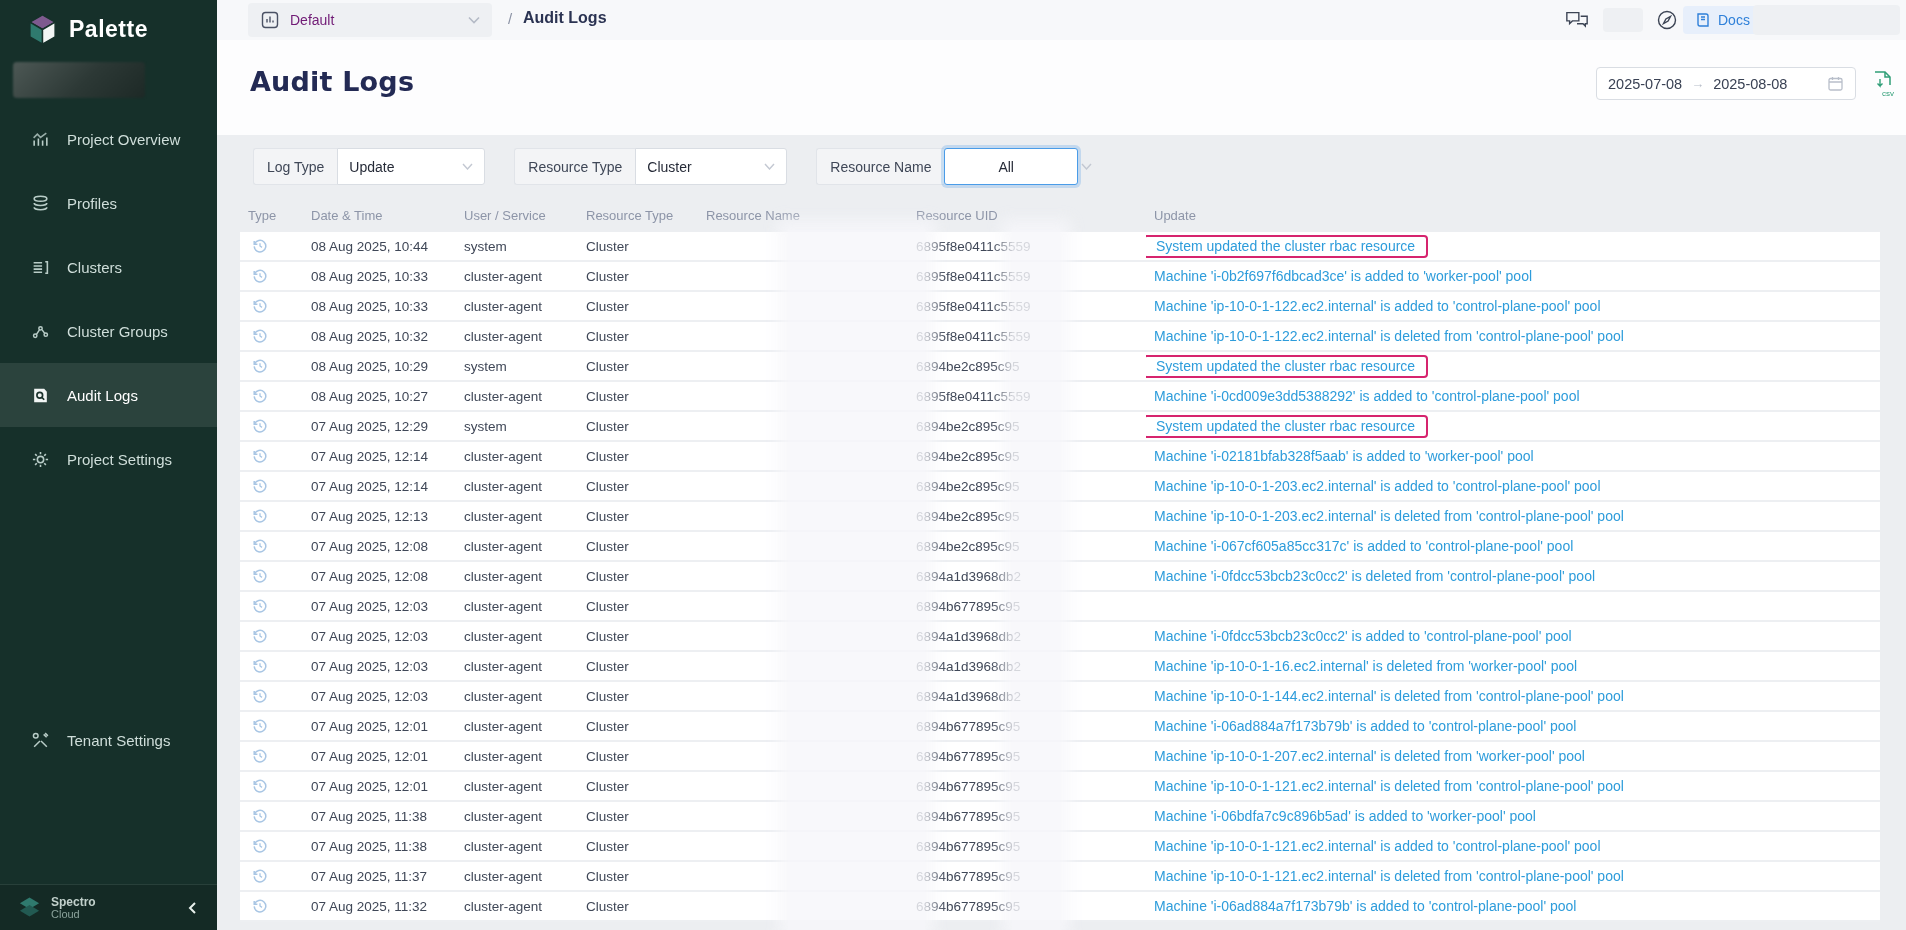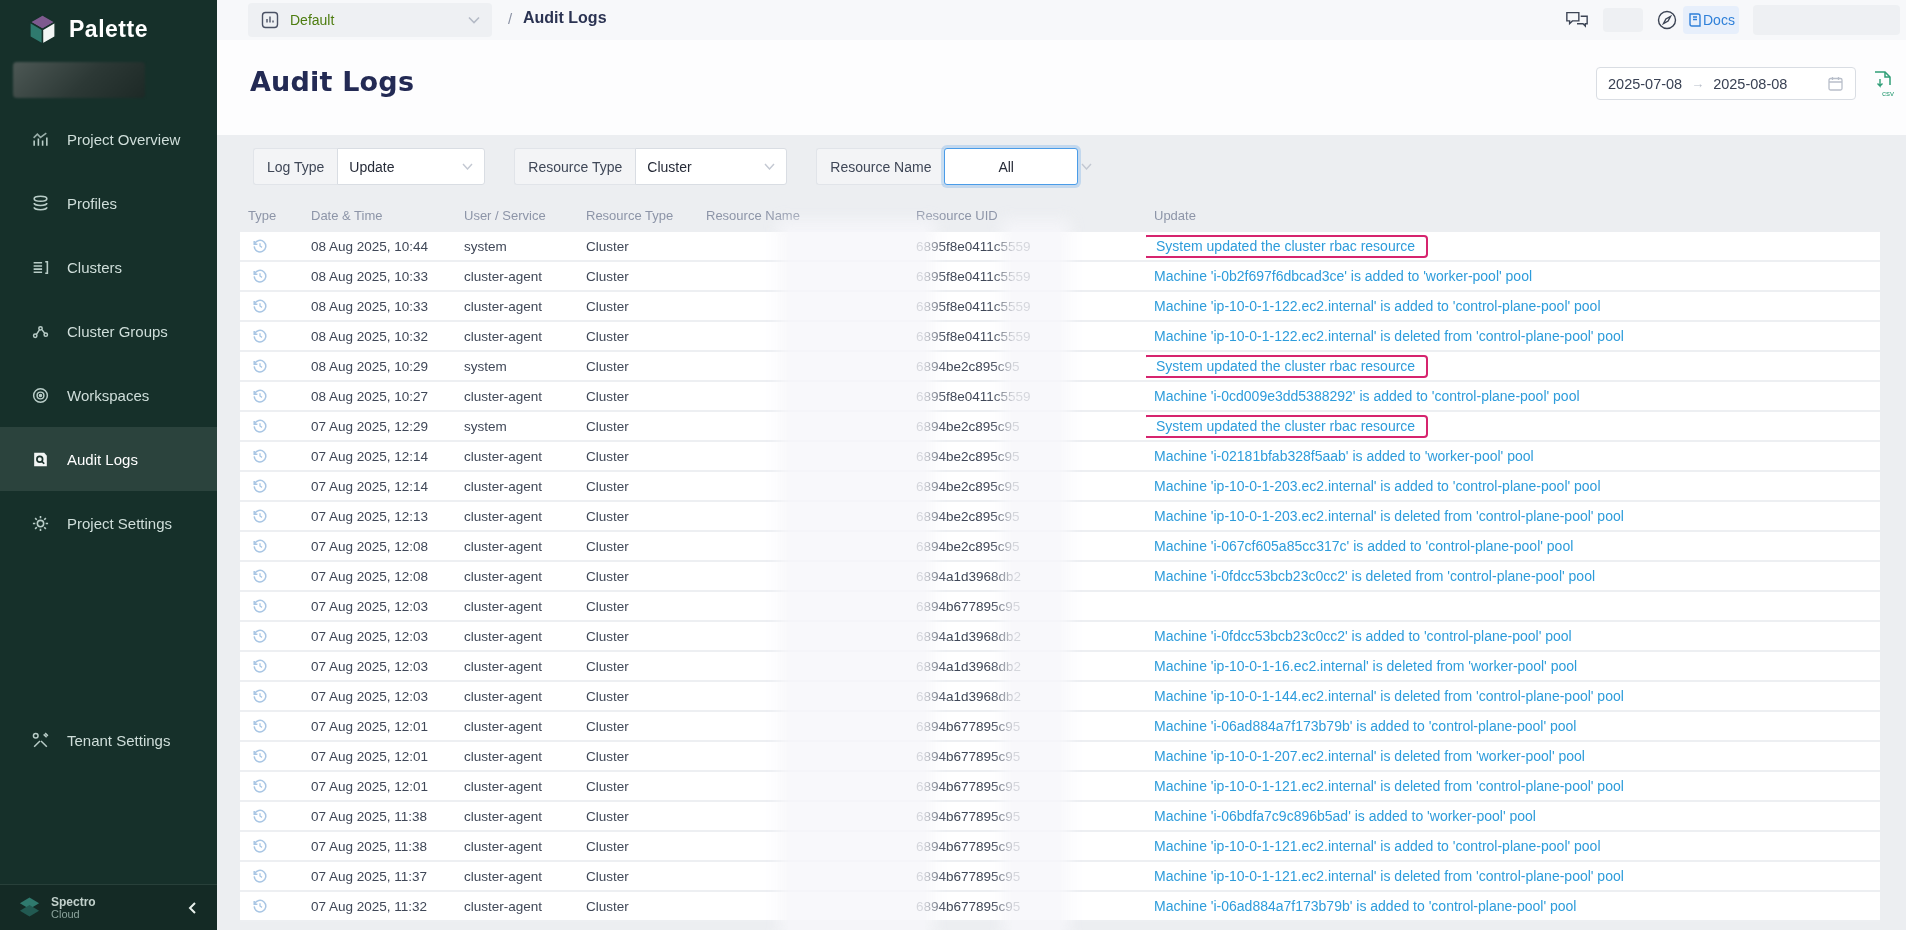--- a/index.html
+++ b/index.html
@@ -30,29 +30,29 @@
   .sf-text { margin-left:10px; line-height:12px; }
   .sf-text .l1 { font-size:12px; font-weight:700; color:#c2d1cc; }
   .sf-text .l2 { font-size:11px; color:#8ba29b; }
   .collapse { margin-left:auto; color:#e8f0ec; cursor:pointer; display:flex; }
 
   
   .main { position:absolute; left:217px; top:0; right:0; bottom:0; background:#ecEEF1; }
   .topbar { position:absolute; left:0; top:0; right:0; height:40px; background:#f7f8fa; }
   .proj-select { position:absolute; left:31px; top:3px; width:244px; height:34px; background:#eef0f3;
     border-radius:4px; display:flex; align-items:center; padding:0 12px; gap:10px; cursor:pointer; }
-  .proj-select .lbl { font-size:14px; color:#4d7c0f; }
+  .proj-select .lbl { font-size:14px; color:#701a75; }
   .proj-select .chev { margin-left:auto; color:#b4bac6; }
   .crumb-sep { position:absolute; left:291px; top:10px; font-size:15px; color:#8b92a4; }
   .crumb-cur { position:absolute; left:306px; top:9px; font-size:16px; font-weight:700; color:#2b3352; }
   .tb-icon { position:absolute; top:8px; width:24px; height:24px; color:#3c4454; cursor:pointer;
     display:flex; align-items:center; justify-content:center; }
   .chip { position:absolute; background:#eef0f3; border-radius:4px; }
-  .docs-btn { position:absolute; left:1466px; top:6px; height:28px; padding:0 4px; background:#e7effb;
-    border-radius:4px; color:#2f80d9; font-size:14px; display:flex; align-items:center; cursor:pointer; }
+  .docs-btn { position:absolute; left:1466px; top:6px; height:28px; padding:0 12px; background:#e7effb;
+    border-radius:4px; color:#2f80d9; font-size:14px; display:flex; align-items:center; gap:7px; cursor:pointer; }
 
   .page-head { position:absolute; left:0; top:40px; right:0; height:95px; background:#fdfdfe; }
   .page-title { position:absolute; left:33px; top:26px; font-size:27px; font-weight:700; color:#232a54;
     font-family:"DejaVu Sans","Liberation Sans",sans-serif; letter-spacing:.2px; }
   .date-range { position:absolute; left:1379px; top:27px; width:260px; height:33px; background:#fff;
     border:1px solid #d9dde3; border-radius:4px; display:flex; align-items:center; padding:0 11px; gap:9px; cursor:pointer; }
   .date-range .d { font-size:14.5px; color:#3a4254; }
   .date-range .arrow { color:#b7bdc9; font-size:13px; }
   .date-range .cal { margin-left:auto; color:#b9bfca; display:flex; }
   .csv-btn { position:absolute; left:1652px; top:29px; width:28px; height:30px; color:#2f9e77; cursor:pointer; }
@@ -140,30 +140,20 @@
       <div class="nav-item">
         <span class="ic">
           <svg width="19" height="19" viewBox="0 0 18 18" fill="none" stroke="currentColor" stroke-width="1.4">
             <circle cx="4" cy="13" r="1.6"></circle>
               <circle cx="9" cy="6" r="1.6"></circle>
               <circle cx="14" cy="12" r="1.6"></circle>
             <path d="M5.2 11.8 8 7.4M10.4 7.2l2.6 3.6"></path>
           </svg>
         </span>
         <span>Cluster Groups</span>
-      </div>
-      <div class="nav-item">
-        <span class="ic">
-          <svg width="19" height="19" viewBox="0 0 18 18" fill="none" stroke="currentColor" stroke-width="1.4">
-            <circle cx="9" cy="9" r="6.5"></circle>
-              <circle cx="9" cy="9" r="3.2"></circle>
-              <circle cx="9" cy="9" r="1" fill="currentColor"></circle>
-          </svg>
-        </span>
-        <span>Workspaces</span>
       </div>
       <div class="nav-item active">
         <span class="ic">
           <svg width="19" height="19" viewBox="0 0 18 18">
             <path d="M3 2.5h9.5l2.5 3V15.5H3z" fill="#f2f6f5"></path>
             <circle cx="8.3" cy="8.8" r="2.7" fill="none" stroke="#1c332d" stroke-width="1.6"></circle>
             <path d="M10.3 10.8l2.2 2.2" stroke="#1c332d" stroke-width="1.6"></path>
           </svg>
         </span>
         <span>Audit Logs</span>

